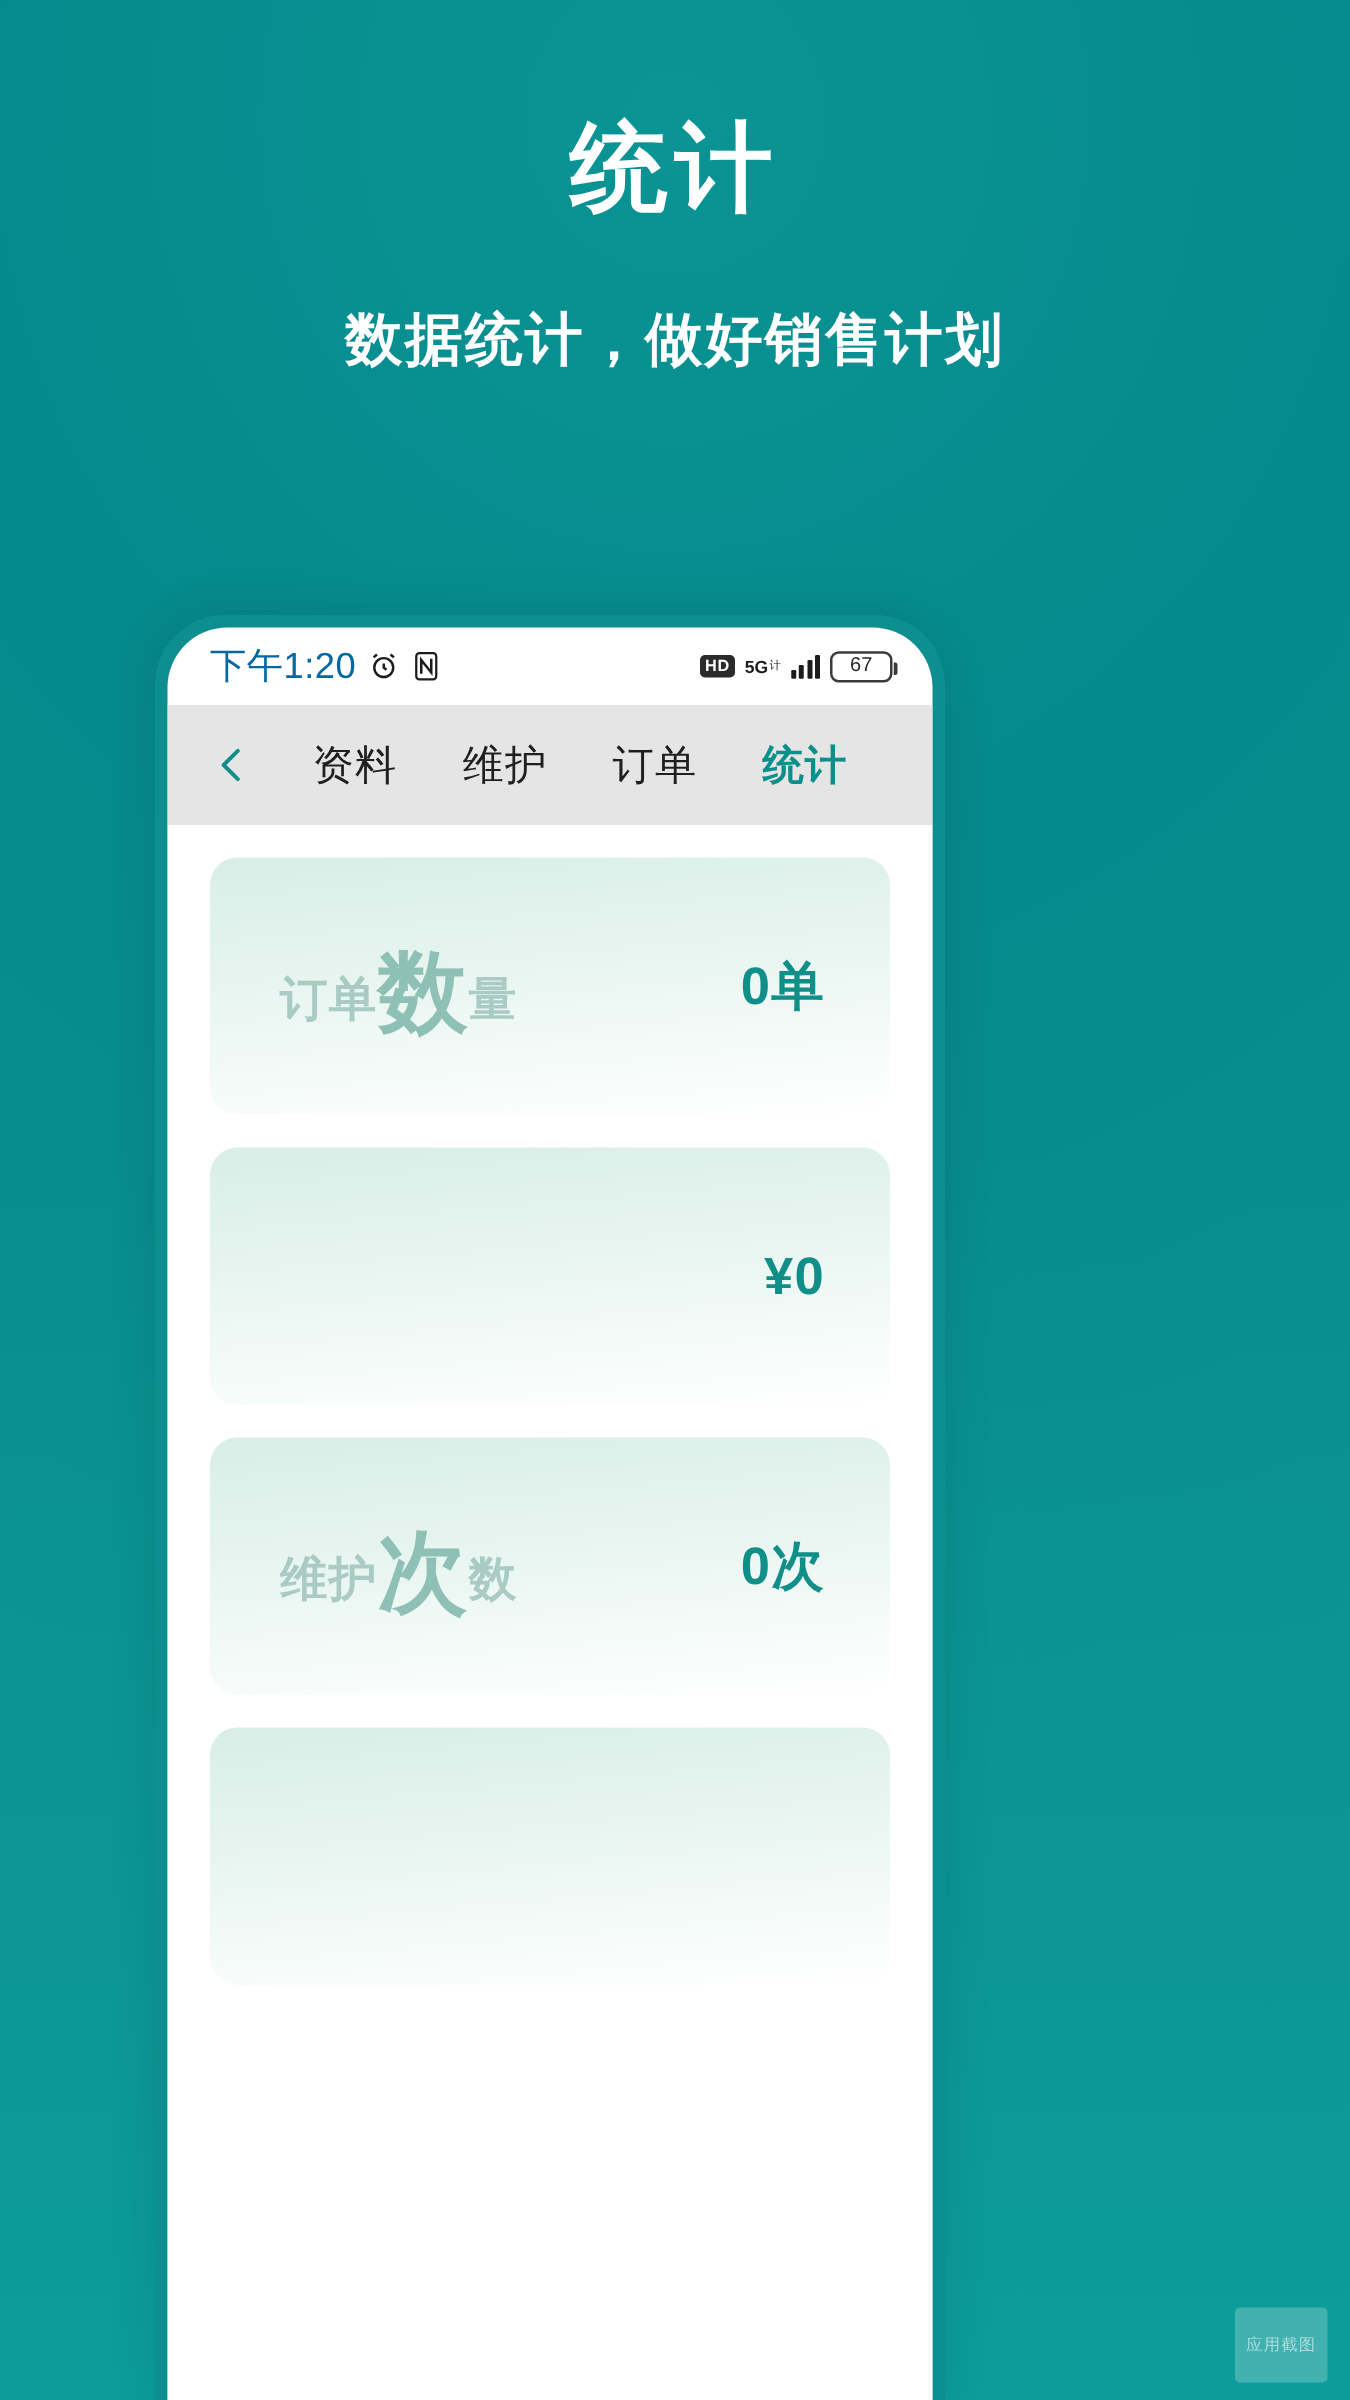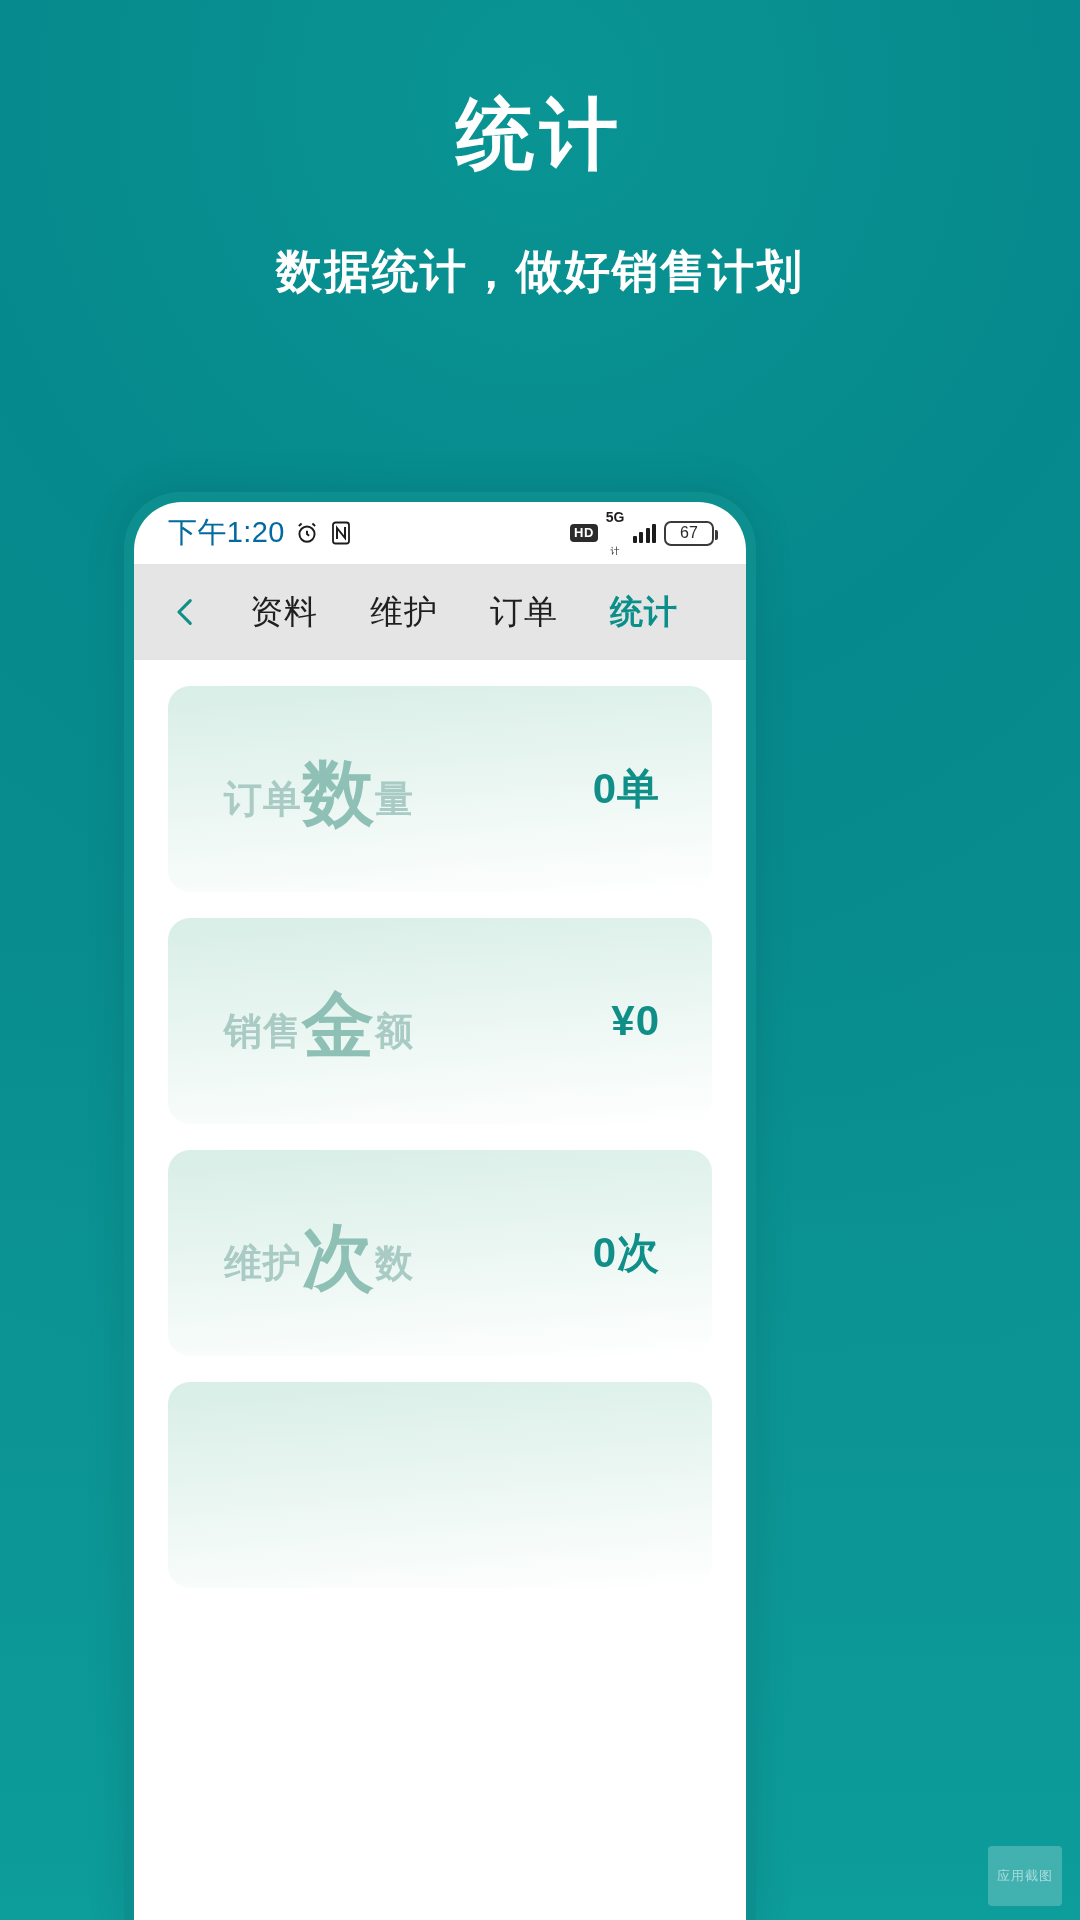--- a/index.html
+++ b/index.html
@@ -68,21 +68,21 @@
   }
   #status-left{ display:flex; align-items:center; gap:9px; }
   #status-time{ font-size:29px; letter-spacing:.4px; color:#0369a1; }
   .sb-ico{ display:inline-flex; align-items:center; }
   #status-right{ margin-left:auto; display:flex; align-items:center; gap:8px; }
   #hd-badge{
     background:#2b2b2b; color:#fff; font-size:13px; font-weight:bold;
     border-radius:4px; padding:2px 4px 2px 4px; line-height:1.05;
     letter-spacing:.5px;
   }
-  #net-group{ display:flex; flex-direction:column; align-items:center; line-height:1;gap:22px; }
+  #net-group{ display:flex; flex-direction:row; align-items:center; line-height:1; }
   #net-5g{ font-size:14px; font-weight:bold; color:#1c1c1c; }
   #net-sub{ font-size:10px; color:#1c1c1c; transform:scale(.9); }
   #signal-bars{ display:flex; align-items:flex-end; gap:2.5px; height:20px; }
   #signal-bars i{ display:block; width:4px; background:#1c1c1c; border-radius:1px; }
   #signal-bars i:nth-child(1){height:7px}
   #signal-bars i:nth-child(2){height:11px}
   #signal-bars i:nth-child(3){height:15px}
   #signal-bars i:nth-child(4){height:19px}
   #battery{
     width:50px;height:25px;border:2px solid #3a3a3a;border-radius:7px;
@@ -248,25 +248,20 @@
       <div class="stat-card">
         <span class="stat-label">
           <span class="sm">订单</span>
           <span class="lg">数</span>
           <span class="sm">量</span>
         </span>
         <span class="stat-value">0单</span>
       </div>
 
       <div class="stat-card">
-        <span class="stat-label">
-          <span class="sm">销售</span>
-          <span class="lg">金</span>
-          <span class="sm">额</span>
-        </span>
         <span class="stat-value">¥0</span>
       </div>
 
       <div class="stat-card">
         <span class="stat-label">
           <span class="sm">维护</span>
           <span class="lg">次</span>
           <span class="sm">数</span>
         </span>
         <span class="stat-value">0次</span>

